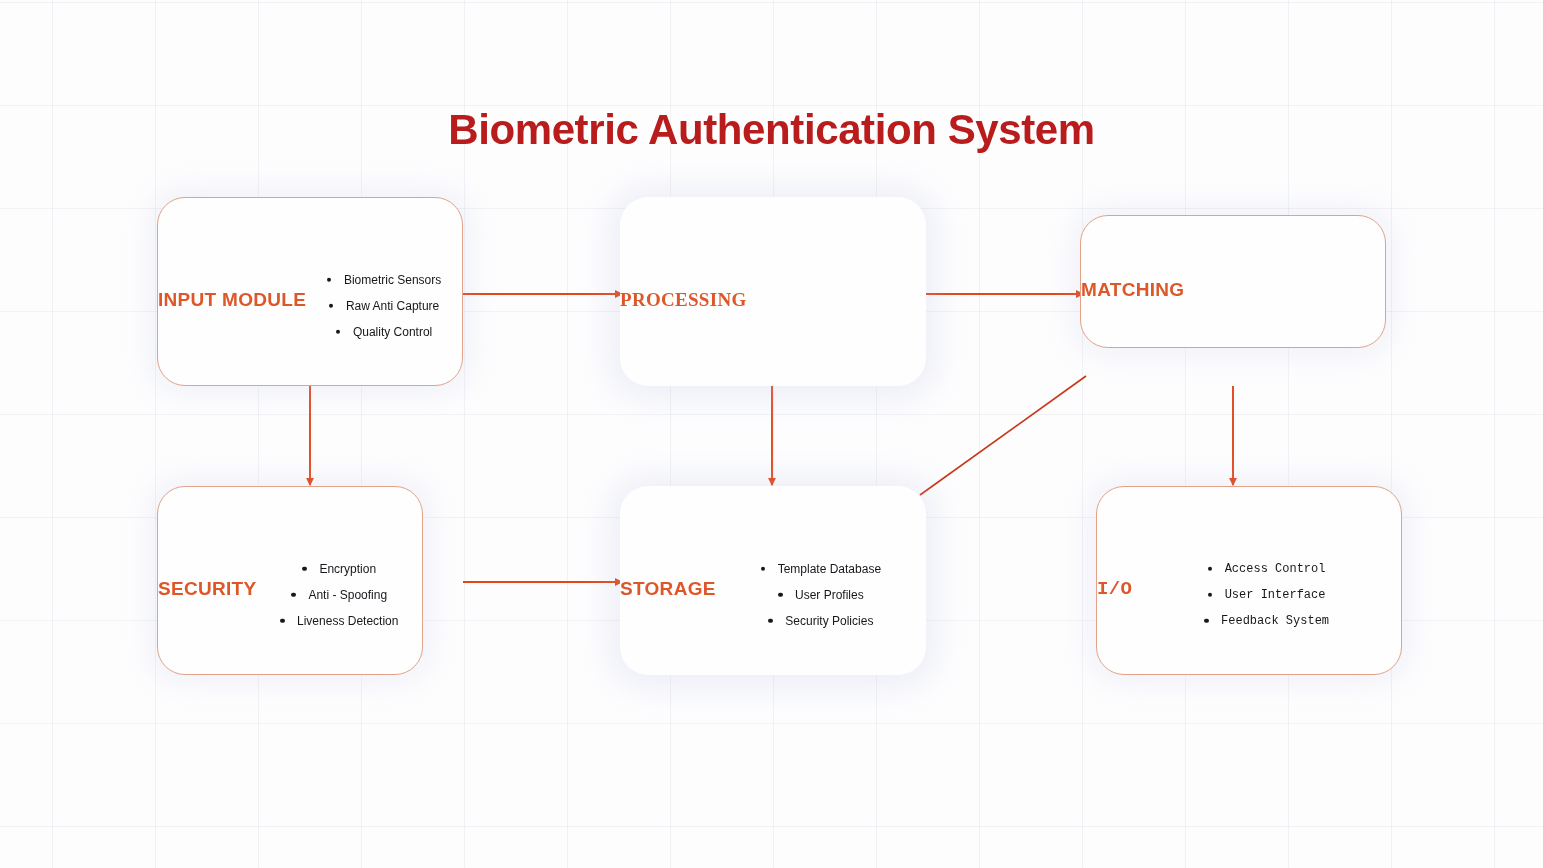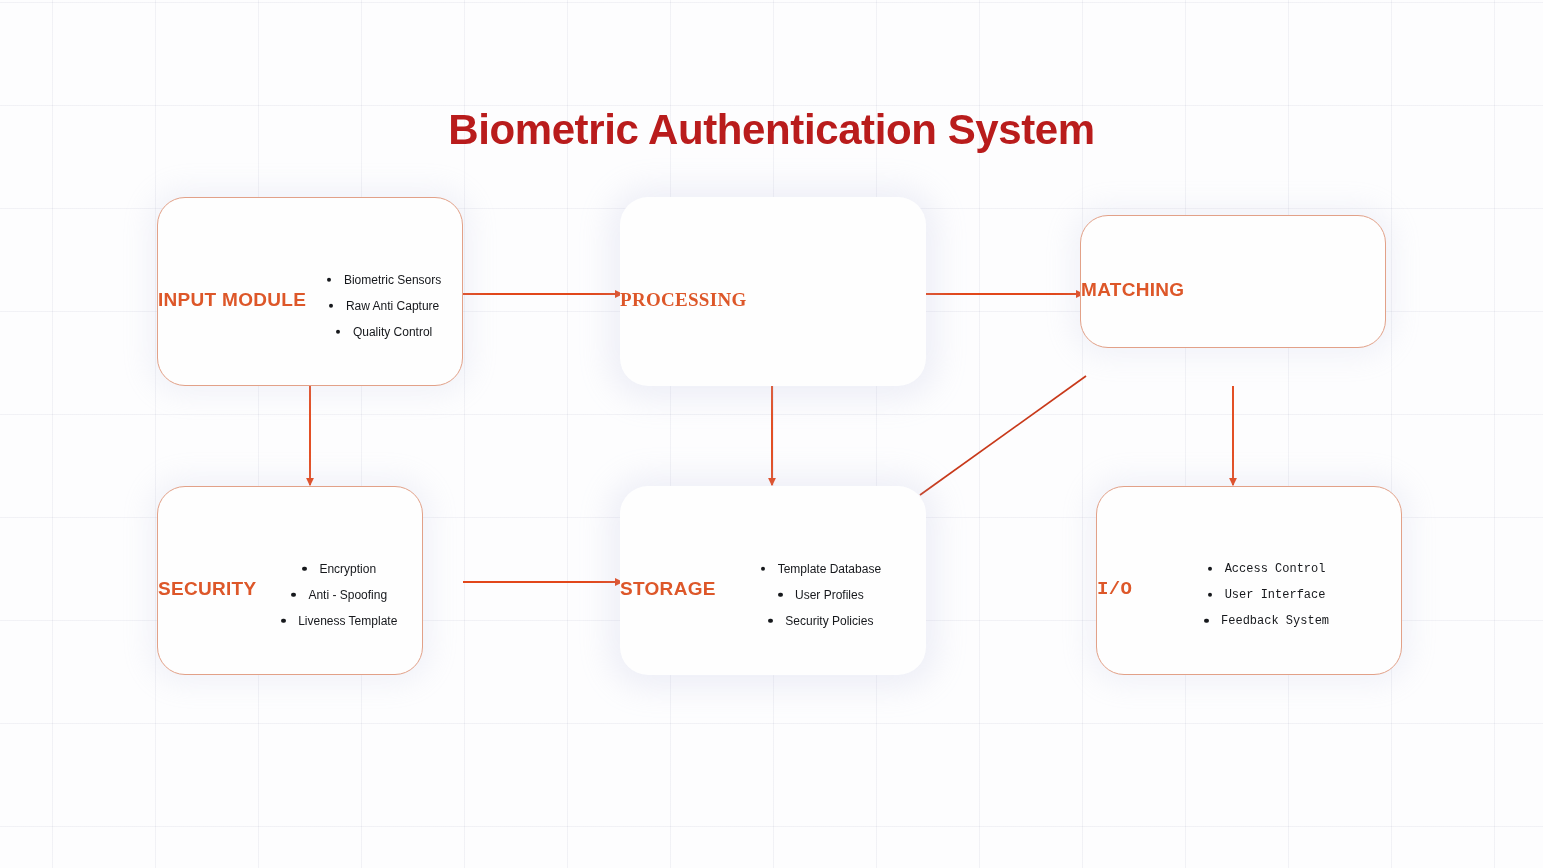--- a/index.html
+++ b/index.html
@@ -110,21 +110,21 @@
 
   <div class="node bordered" style="left:1080px;top:215px;width:306px;height:133px;">
     <div class="node-title">MATCHING</div>
   </div>
 
   <div class="node bordered" style="left:157px;top:486px;width:266px;height:189px;">
     <div class="node-title">SECURITY</div>
     <ul class="node-items">
       <li>Encryption</li>
       <li>Anti - Spoofing</li>
-      <li>Liveness Template</li>
+      <li>Liveness Detection</li>
     </ul>
   </div>
 
   <div class="node plain" style="left:620px;top:486px;width:306px;height:189px;">
     <div class="node-title">STORAGE</div>
     <ul class="node-items">
       <li>Template Database</li>
       <li>User Profiles</li>
       <li>Security Policies</li>
     </ul>

